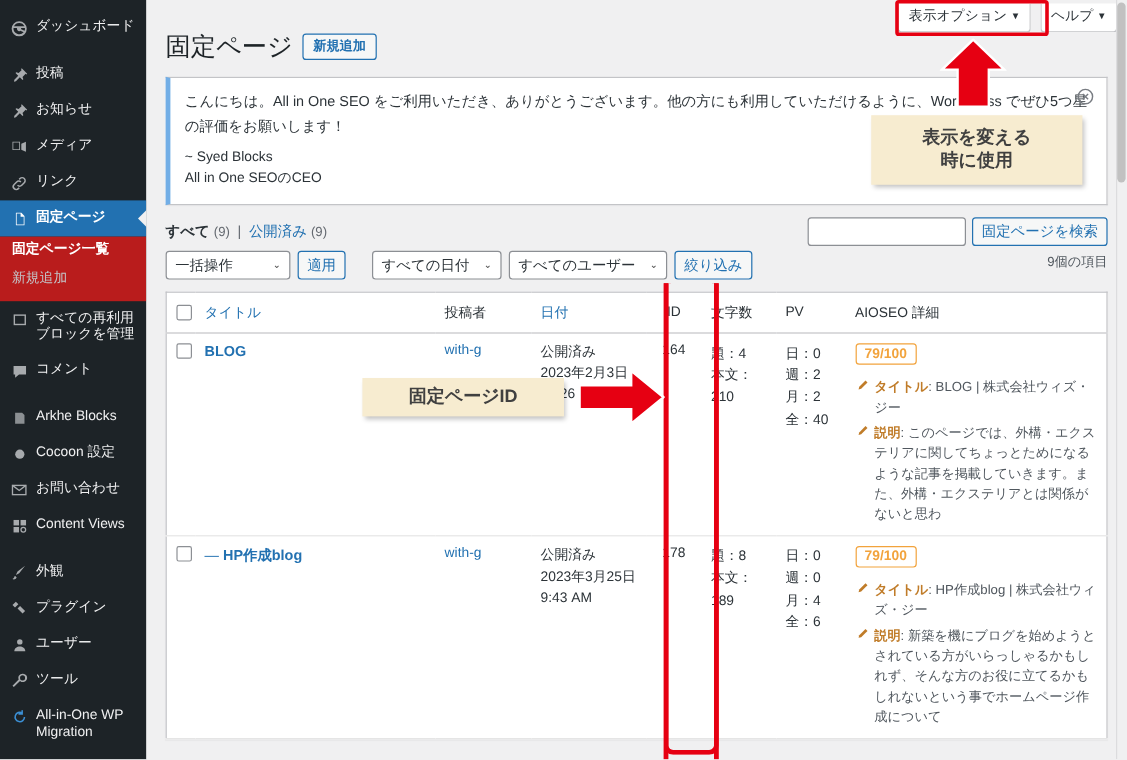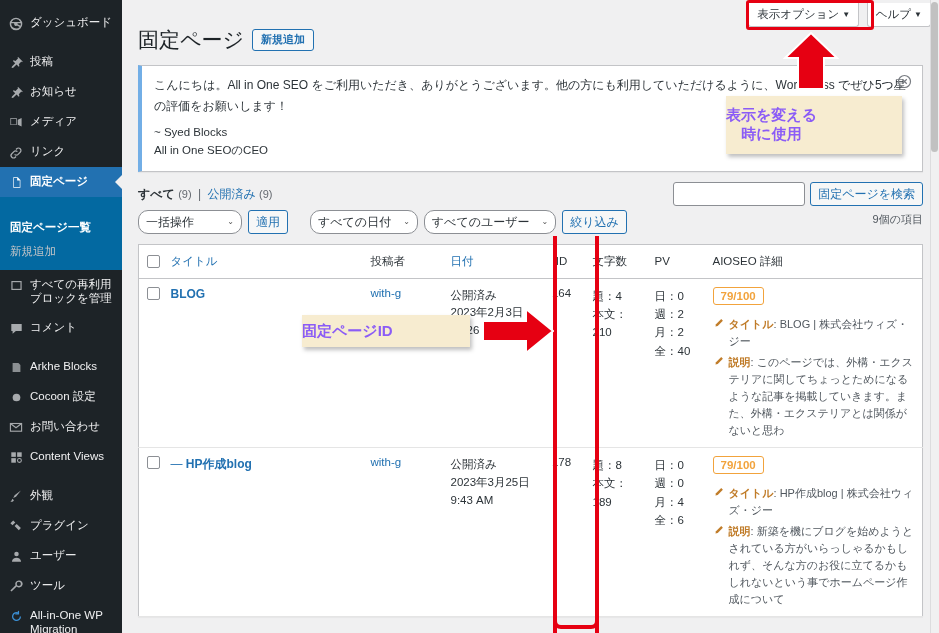--- a/index.html
+++ b/index.html
@@ -46,21 +46,21 @@
   .menu-item.current .mi-ic { color: #fff; }
   .menu-item.current::after {
     content: "";
     position: absolute; right: -1px; top: 50%;
     margin-top: -8px;
     border-style: solid;
     border-width: 8px 8px 8px 0;
     border-color: transparent #f0f0f1 transparent transparent;
   }
   .menu-sep { height: 9px; }
-  .submenu { background: #0369a1; padding: 19px 0 7px 0; }
+  .submenu { background: #b91c1c; padding: 0 0 7px 0; }
   .submenu-item {
     padding: 4px 8px 4px 10px;
     font-size: 11.5px;
     color: #c3c4c7;
     cursor: pointer;
     line-height: 1.35;
   }
   .submenu-item.active { color: #fff; font-weight: 700; }
 
   svg.ico { display:block; }
@@ -162,21 +162,21 @@
     border: 1px solid #8c8f94;
     border-radius: 3px;
     font-size: 12px;
     color: #2c3338;
     height: 24px;
     line-height: 22px;
     padding: 0 7px;
     cursor: pointer;
     white-space: nowrap;
   }
-  .select-box { display: inline-flex; align-items: center; justify-content: space-between; border-radius: 10px; }
+  .select-box { display: inline-flex; align-items: center; justify-content: space-between; }
   .select-box .caret { margin-left: 12px; font-size: 8px; color:#555; }
   .btn-sec { color: #2271b1; border-color: #2271b1; background: #f6f7f7; }
   .sel-bulk { width: 104px; }
   .sel-date { min-width: 92px; }
   .sel-user { min-width: 112px; }
 
   .search-area {
     position: absolute; right: 0; top: -4px;
     display: flex; align-items: center; gap: 5px;
   }
@@ -266,24 +266,24 @@
 
   
   .anno { position: absolute; pointer-events: none; }
   .red-rect {
     border: 3px solid #e60012;
     border-radius: 3px;
   }
   .red-vline { background: #e60012; }
   .yellow-tag {
     background: #f7ecd0;
-    color: #8b5cf6;
+    color: #404040;
     font-weight: 700;
     text-align: center;
-    display: flex; align-items: center; 
+    display: flex; align-items: center; justify-content: center;
     box-shadow: 2px 3px 4px rgba(0,0,0,.25);
     line-height: 1.25;
   }
   .scroll-track {
     position: absolute; right: 0; top: 0;
     width: 9px; height: 633px;
     background: #f0f0f1;
     border-left: 1px solid #dcdcde;
   }
   .scroll-thumb {

